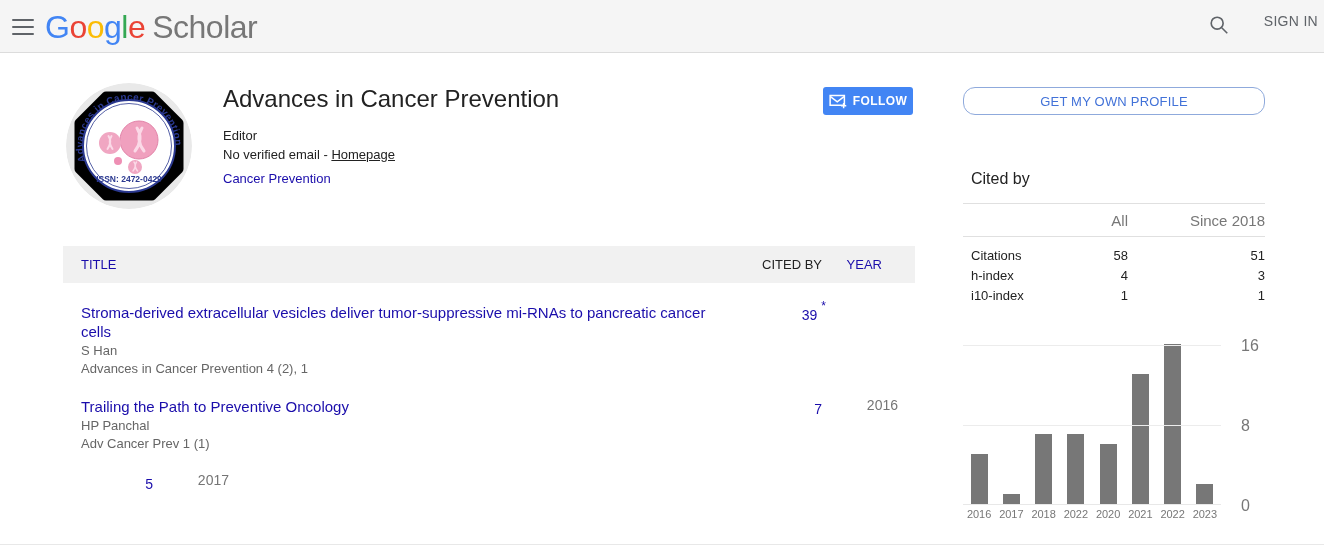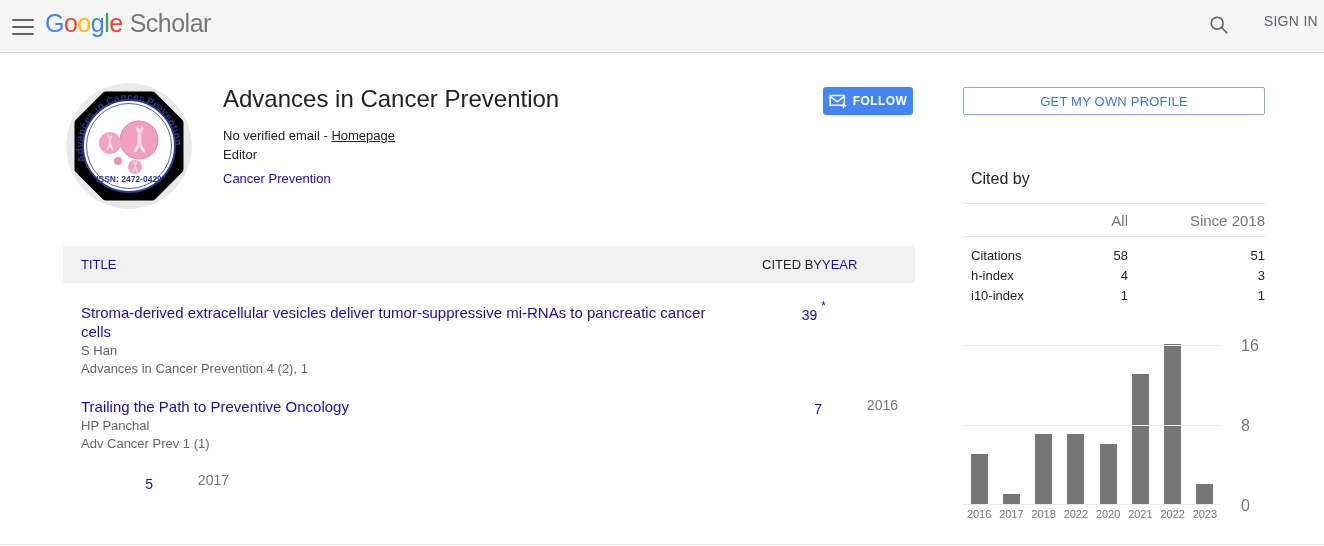--- a/index.html
+++ b/index.html
@@ -3,41 +3,41 @@
 <meta charset="utf-8">
 <style>
   * { margin:0; padding:0; box-sizing:border-box; }
   html,body { width:1324px; height:546px; }
   body { font-family:"Liberation Sans", sans-serif; background:#fff; position:relative; overflow:hidden; color:#222; }
 
   
   .topbar { position:absolute; top:0; left:0; width:1324px; height:53px; background:#f5f5f5; border-bottom:1px solid #dcdcdc; }
   .hamburger { position:absolute; left:10px; top:14px; width:26px; height:24px; cursor:pointer; }
   .hamburger i { display:block; height:2px; background:#5f6368; margin:5px 2px; border-radius:1px; }
-  .logo { position:absolute; left:45px; top:9px; font-size:25px; letter-spacing:-0.5px; white-space:nowrap;text-align:right; }
+  .logo { position:absolute; left:45px; top:9px; font-size:32px; letter-spacing:-0.5px; white-space:nowrap;text-align:right; }
   .logo .scholar { color:#777; margin-left:7px; }
   .search-btn { position:absolute; right:88px; top:8px; width:34px; height:34px; display:flex; align-items:center; justify-content:center; cursor:pointer; }
   .signin { position:absolute; right:6px; top:13px; font-size:14px; color:#5f6368; cursor:pointer; letter-spacing:0.3px; }
 
   
   .avatar { position:absolute; left:66px; top:83px; width:126px; height:126px; border-radius:50%; overflow:hidden; }
   .profile-info { position:absolute; left:223px; top:85px; width:560px; }
   .profile-name { font-size:24px; color:#222; font-weight:400; margin-bottom:13px; }
   .profile-line { font-size:13px; color:#222; line-height:19px; }
   .homepage-link { color:#222; text-decoration:underline; cursor:pointer; }
   .interest-link { display:inline-block; margin-top:7px; font-size:13px; color:#1a0dab; cursor:pointer; }
   .follow-btn { position:absolute; left:823px; top:87px; width:90px; height:28px; background:#4285f4; border:none; border-radius:3px; color:#fff; font-size:12px; font-weight:bold; letter-spacing:0.4px; display:flex; align-items:center; justify-content:center; gap:6px; cursor:pointer; font-family:"Liberation Sans", sans-serif; }
-  .getprofile-btn { position:absolute; left:963px; top:87px; width:302px; height:28px; background:#fff; border:1px solid #8faadc; border-radius:2px; color:#4272d8; font-size:13px; display:flex; align-items:center; justify-content:center; cursor:pointer; letter-spacing:0.2px; font-family:"Liberation Sans", sans-serif; }
+  .getprofile-btn { position:absolute; left:963px; top:87px; width:302px; height:28px; background:#fff; border:1px solid #8faadc; border-radius:12px; color:#4272d8; font-size:13px; display:flex; align-items:center; justify-content:center; cursor:pointer; letter-spacing:0.2px; font-family:"Liberation Sans", sans-serif; }
 
   
   .articles { position:absolute; left:63px; top:246px; width:852px; }
   .tbl-head { display:flex; align-items:center; height:37px; background:#f1f1f1; font-size:13px; }
   .col-title { flex:1; padding-left:18px; }
   .col-cited { width:90px; text-align:right; }
-  .col-year { width:93px; text-align:left; padding-right:2px; }
+  .col-year { width:93px; text-align:right; padding-right:33px; }
   .th-link { color:#1a0dab; cursor:pointer; }
   .th-active { color:#222; }
   .art-row { display:flex; margin-top:20px; }
   .art-main { flex:1; padding-left:18px; }
   .art-title { font-size:15px; line-height:19px; color:#1a0dab; cursor:pointer; max-width:655px; }
   .art-authors, .art-venue { font-size:13px; line-height:16px; color:#666; margin-top:2px; }
   .art-cited { width:90px; text-align:right; font-size:14px; color:#1a0dab; position:relative; }
   .art-cited a { color:#1a0dab; cursor:pointer; text-decoration:none; }
   .art-cited sup { font-size:12px; position:relative; top:-4px; left:4px; color:#1a0dab; }
   .art-year { width:93px; text-align:right; padding-right:17px; font-size:14px; color:#757575; }
@@ -105,24 +105,24 @@
     <path d="M42.5 53 q4 6 -1 13 M45.5 53 q-4 6 1 13" stroke="#fbd9e7" stroke-width="2" fill="none" stroke-linecap="round"></path>
     <circle cx="52" cy="78" r="4" fill="#ee8fb4"></circle>
     <circle cx="69" cy="84" r="7" fill="#f0a6c2"></circle>
     <path d="M68 79 q3 4 -1 9 M70.5 79 q-3 4 1 9" stroke="#fbd9e7" stroke-width="1.5" fill="none" stroke-linecap="round"></path>
     <text x="63" y="99" text-anchor="middle" font-size="8.5" font-weight="bold" fill="#2b3990">ISSN: 2472-0429</text>
   </svg>
 </div>
 
 <div class="profile-info">
   <div class="profile-name">Advances in Cancer Prevention</div>
+  <div class="profile-line">Editor</div>
   <div class="profile-line">
     <span>No verified email - </span><span class="homepage-link">Homepage</span>
   </div>
-  <div class="profile-line">Editor</div>
   <span class="interest-link">Cancer Prevention</span>
 </div>
 
 <button class="follow-btn">
   <span style="display:inline-flex;">
     <svg width="18" height="15" viewBox="0 0 24 20">
         <rect x="1.5" y="2" width="19" height="13" fill="none" stroke="#fff" stroke-width="2"></rect>
         <path d="M2 3.5 l9 7 9-7" fill="none" stroke="#fff" stroke-width="2"></path>
         <path d="M19.5 12 v7 M16 15.5 h7" stroke="#fff" stroke-width="2"></path>
       </svg>

